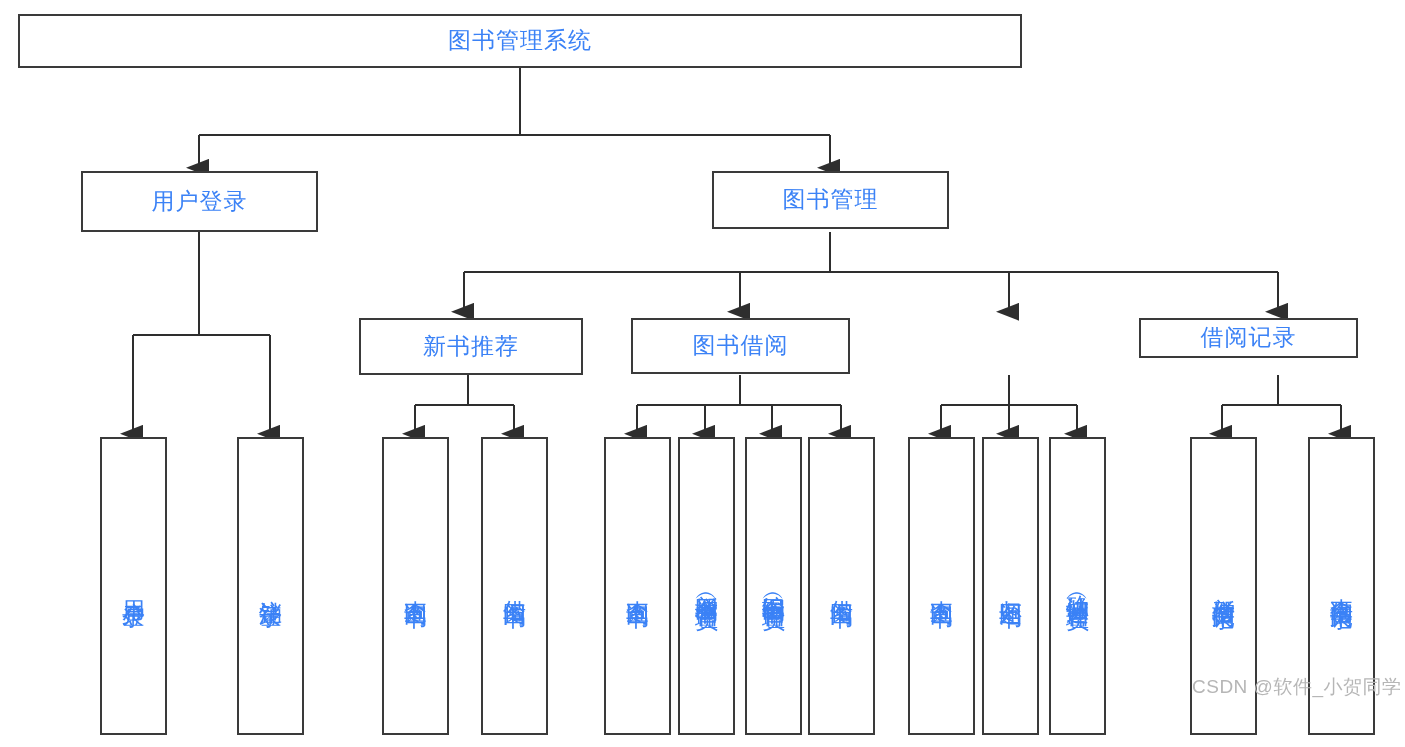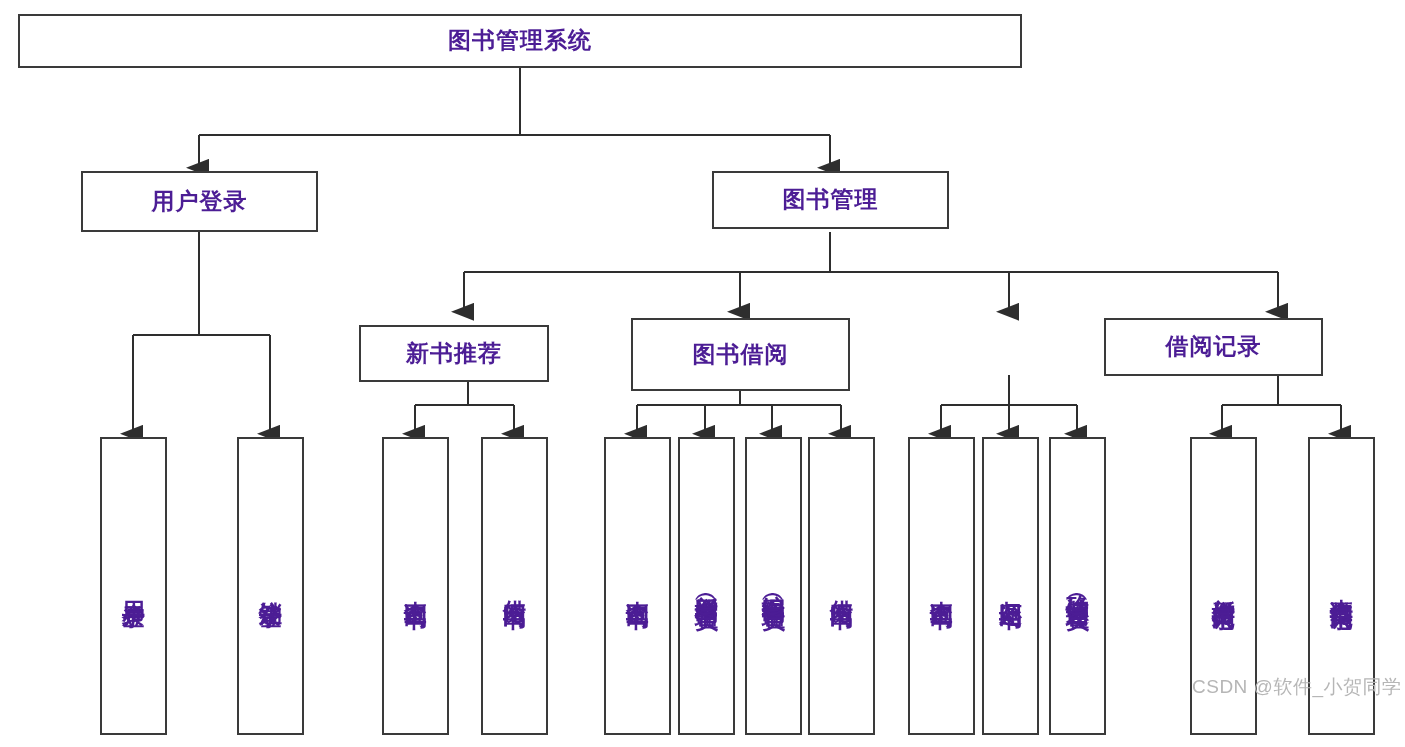--- a/index.html
+++ b/index.html
@@ -23,27 +23,26 @@
     left: 0;
     top: 0;
     width: 1405px;
     height: 747px;
   }
   .node {
     position: absolute;
     box-sizing: border-box;
     border: 2.5px solid #3a3a3a;
     background: #ffffff;
-    color: #4c1d95;
+    color: #3b82f6;
     display: flex;
     align-items: center;
     justify-content: center;
     text-align: center;
     z-index: 2;
-    font-weight: bold;
   }
   .node-h {
     font-size: 23px;
     letter-spacing: 1px;
     line-height: 1.2;
   }
   .node-v {
     font-size: 23px;
     line-height: 1.18;
     letter-spacing: 2px;
@@ -127,27 +126,27 @@
     <span>图书管理系统</span>
   </div>
 
   <div class="node node-h" style="left:81px; top:171px; width:237px; height:61px;">
     <span>用户登录</span>
   </div>
   <div class="node node-h" style="left:712px; top:171px; width:237px; height:58px;">
     <span>图书管理</span>
   </div>
 
-  <div class="node node-h" style="left:359px; top:318px; width:190px; height:57px;margin-top:7px;">
+  <div class="node node-h" style="left:359px; top:318px; width:224px; height:57px;">
     <span>新书推荐</span>
   </div>
-  <div class="node node-h" style="left:631px; top:318px; width:219px; height:73px;">
+  <div class="node node-h" style="left:631px; top:318px; width:219px; height:56px;">
     <span>图书借阅</span>
   </div>
-  <div class="node node-h" style="left:1104px; top:318px; width:219px; height:58px;">
+  <div class="node node-h" style="left:1139px; top:318px; width:219px; height:40px;">
     <span>借阅记录</span>
   </div>
 
   <div class="node node-v" style="left:100px; top:437px; width:67px; height:298px;">
     <span class="vtext">用户登录</span>
   </div>
   <div class="node node-v" style="left:237px; top:437px; width:67px; height:298px;">
     <span class="vtext">注销登录</span>
   </div>
 

